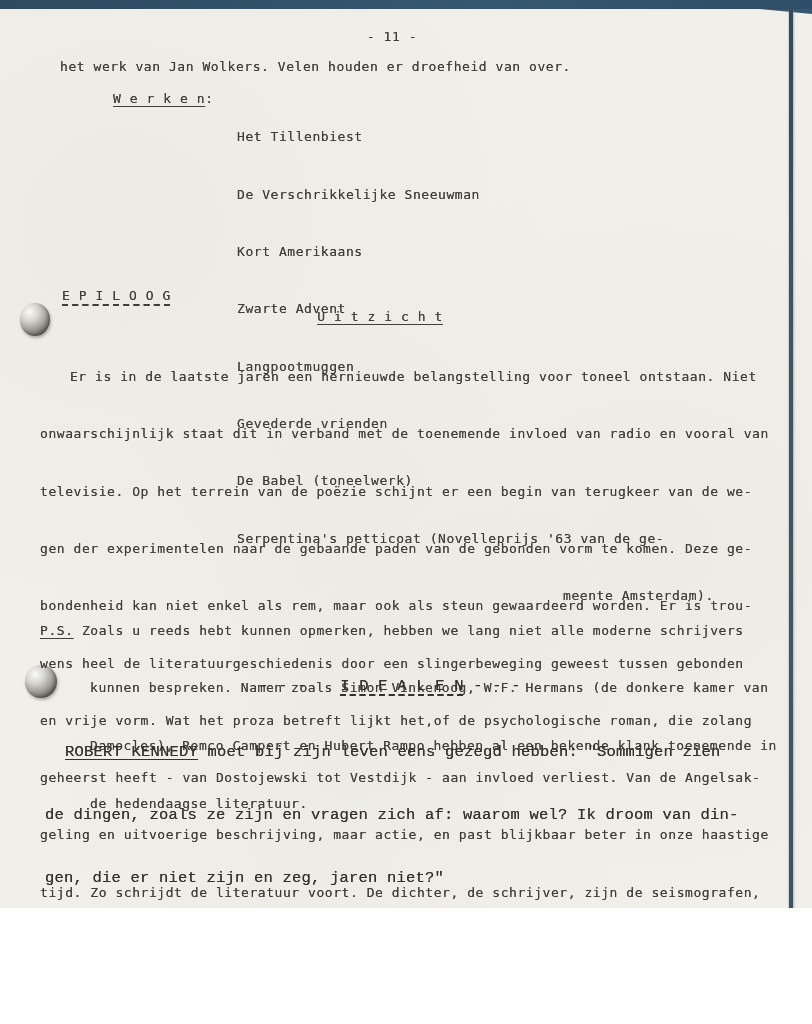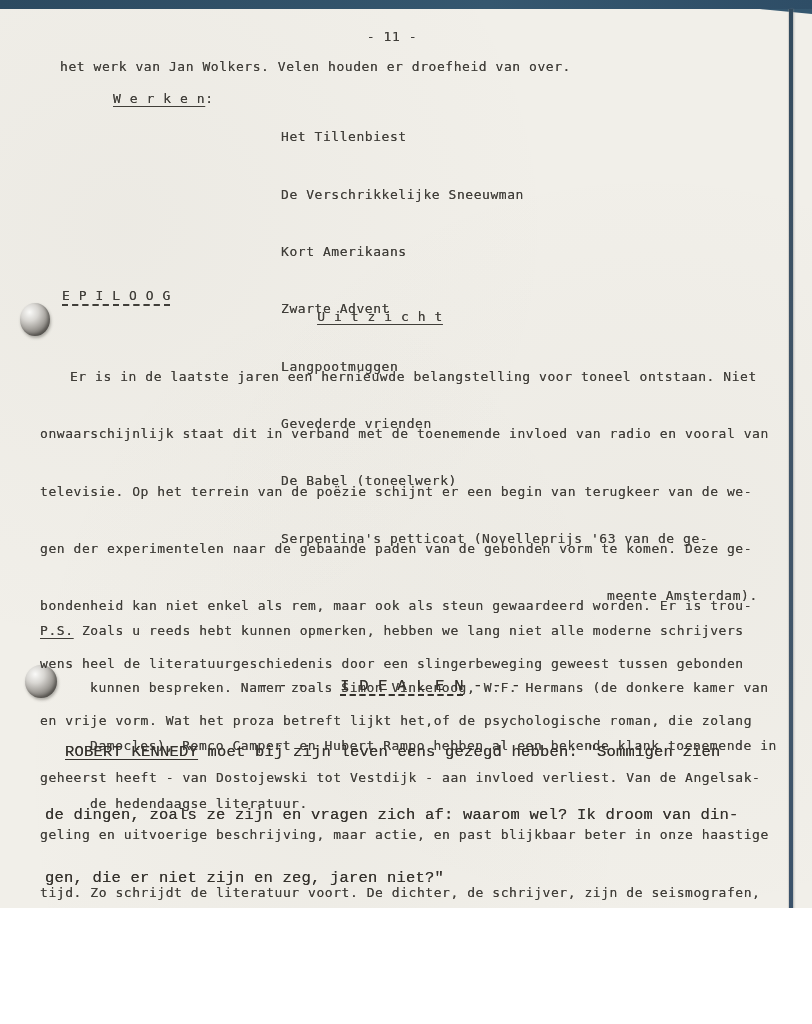--- a/index.html
+++ b/index.html
@@ -53,21 +53,21 @@
   }
   
   .tw{
     position:absolute;
     font-size:13px;line-height:19.1px;letter-spacing:0.55px;
     white-space:pre;
     text-shadow:0 0 0.6px rgba(64,62,57,0.75);
   }
   .page-number{top:27px;left:0;width:100%;text-align:center;transform:translateX(-14px);white-space:normal;}
   .intro{top:57px;left:60px;text-align:right;}
-  .werken{top:89px;left:113px;display:flex;align-items:flex-start;gap:44px;}
+  .werken{top:89px;left:113px;display:flex;align-items:flex-start;}
   .werken-label-cell{width:124px;flex:0 0 124px;}
   .work-line{height:19.2px;}
   .work-cont{margin-left:326px;}
   .u{
     text-decoration-line:underline;
     text-decoration-style:solid;
     text-decoration-thickness:1.3px;
     text-underline-offset:3px;
   }
   .u-dash{

